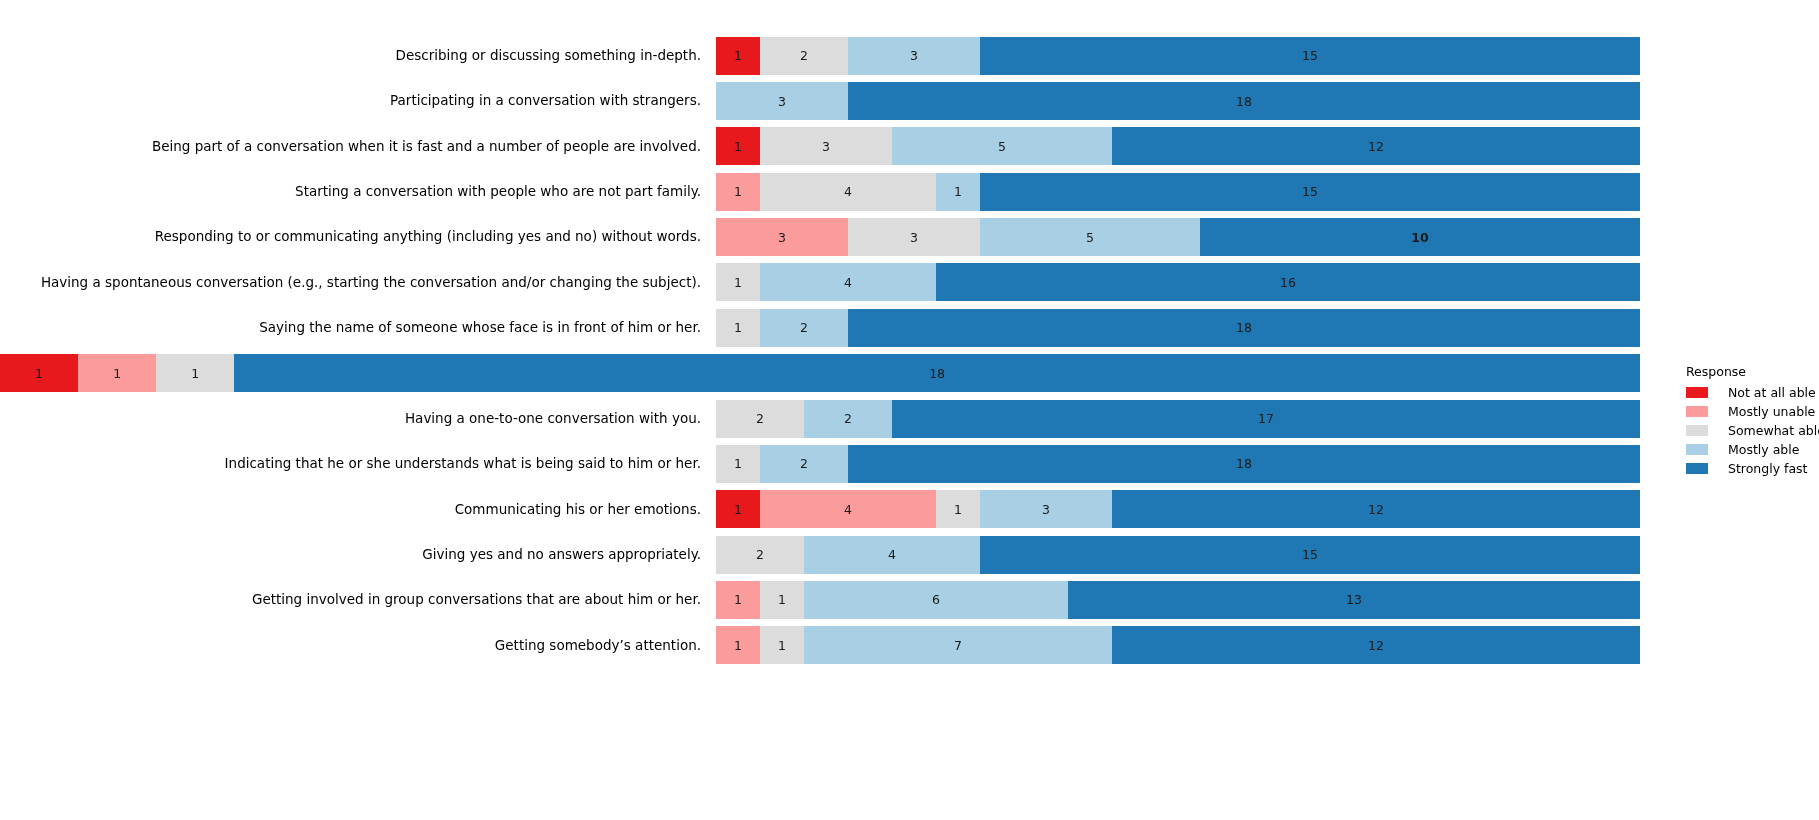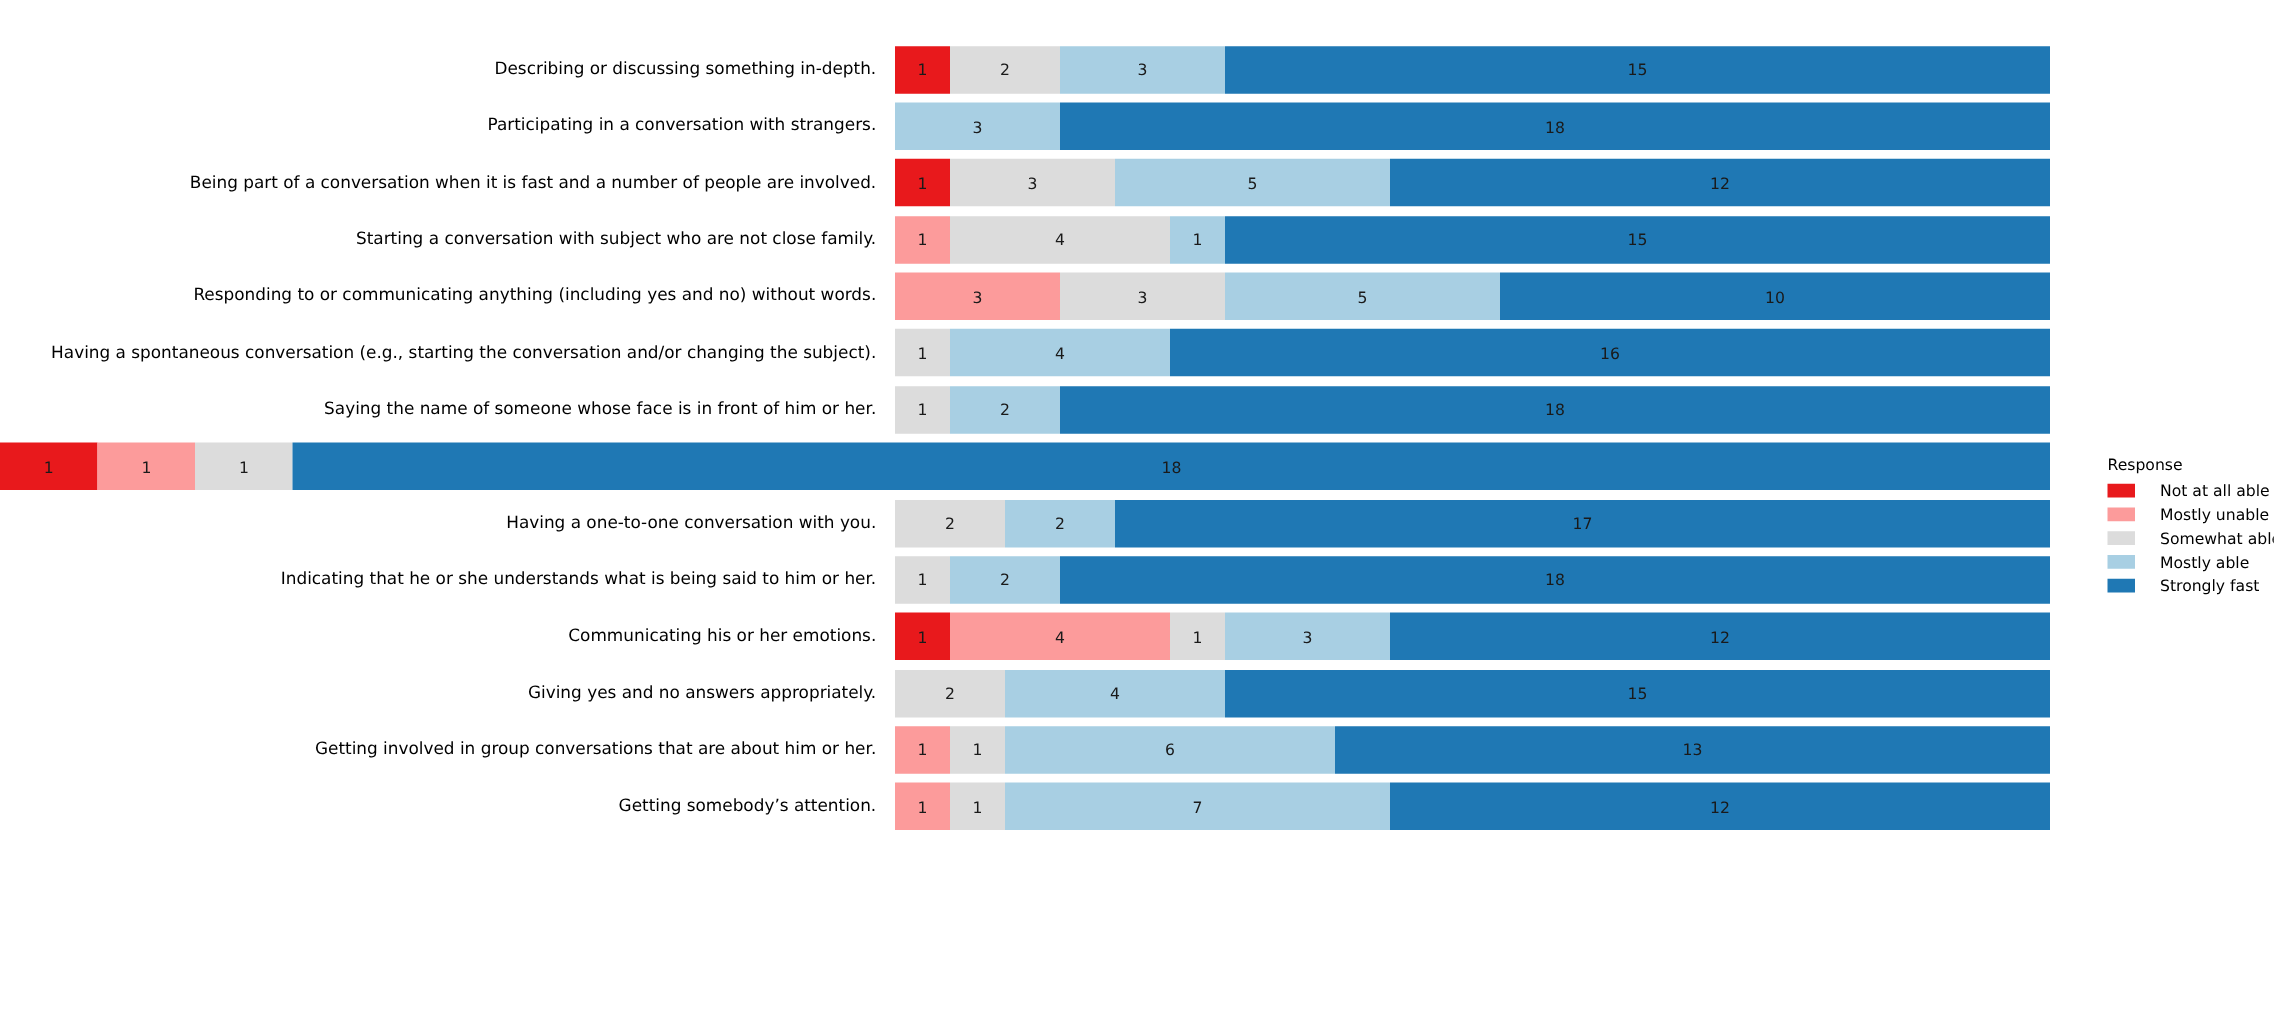--- a/index.html
+++ b/index.html
@@ -176,21 +176,21 @@
               <div class="seg" style="background: rgb(168, 207, 227); flex: 0 0 23.8095%;">
                 <span>5</span>
               </div>
               <div class="seg" style="background: rgb(31, 120, 180); flex: 0 0 57.1429%;">
                 <span>12</span>
               </div>
             </div>
           </div>
         </div>
         <div class="row">
-          <div class="row-label">Starting a conversation with subject who are not close family.</div>
+          <div class="row-label">Starting a conversation with people who are not part family.</div>
           <div class="row-bar-wrap">
             <div class="row-bar">
               <div class="seg" style="background: rgb(252, 155, 155); flex: 0 0 4.7619%;">
                 <span>1</span>
               </div>
               <div class="seg" style="background: rgb(220, 220, 220); flex: 0 0 19.0476%;">
                 <span>4</span>
               </div>
               <div class="seg" style="background: rgb(168, 207, 227); flex: 0 0 4.7619%;">
                 <span>1</span>
@@ -207,21 +207,21 @@
             <div class="row-bar">
               <div class="seg" style="background: rgb(252, 155, 155); flex: 0 0 14.2857%;">
                 <span>3</span>
               </div>
               <div class="seg" style="background: rgb(220, 220, 220); flex: 0 0 14.2857%;">
                 <span>3</span>
               </div>
               <div class="seg" style="background: rgb(168, 207, 227); flex: 0 0 23.8095%;">
                 <span>5</span>
               </div>
-              <div class="seg" style="background: rgb(31, 120, 180); flex: 0 0 47.619%;">
+              <div class="seg" style="background: rgb(31, 120, 180); flex: 0 0 47.619%; font-weight: bold;">
                 <span>10</span>
               </div>
             </div>
           </div>
         </div>
         <div class="row">
           <div class="row-label">Having a spontaneous conversation (e.g., starting the conversation and/or changing the subject).</div>
           <div class="row-bar-wrap">
             <div class="row-bar">
               <div class="seg" style="background: rgb(220, 220, 220); flex: 0 0 4.7619%;">

